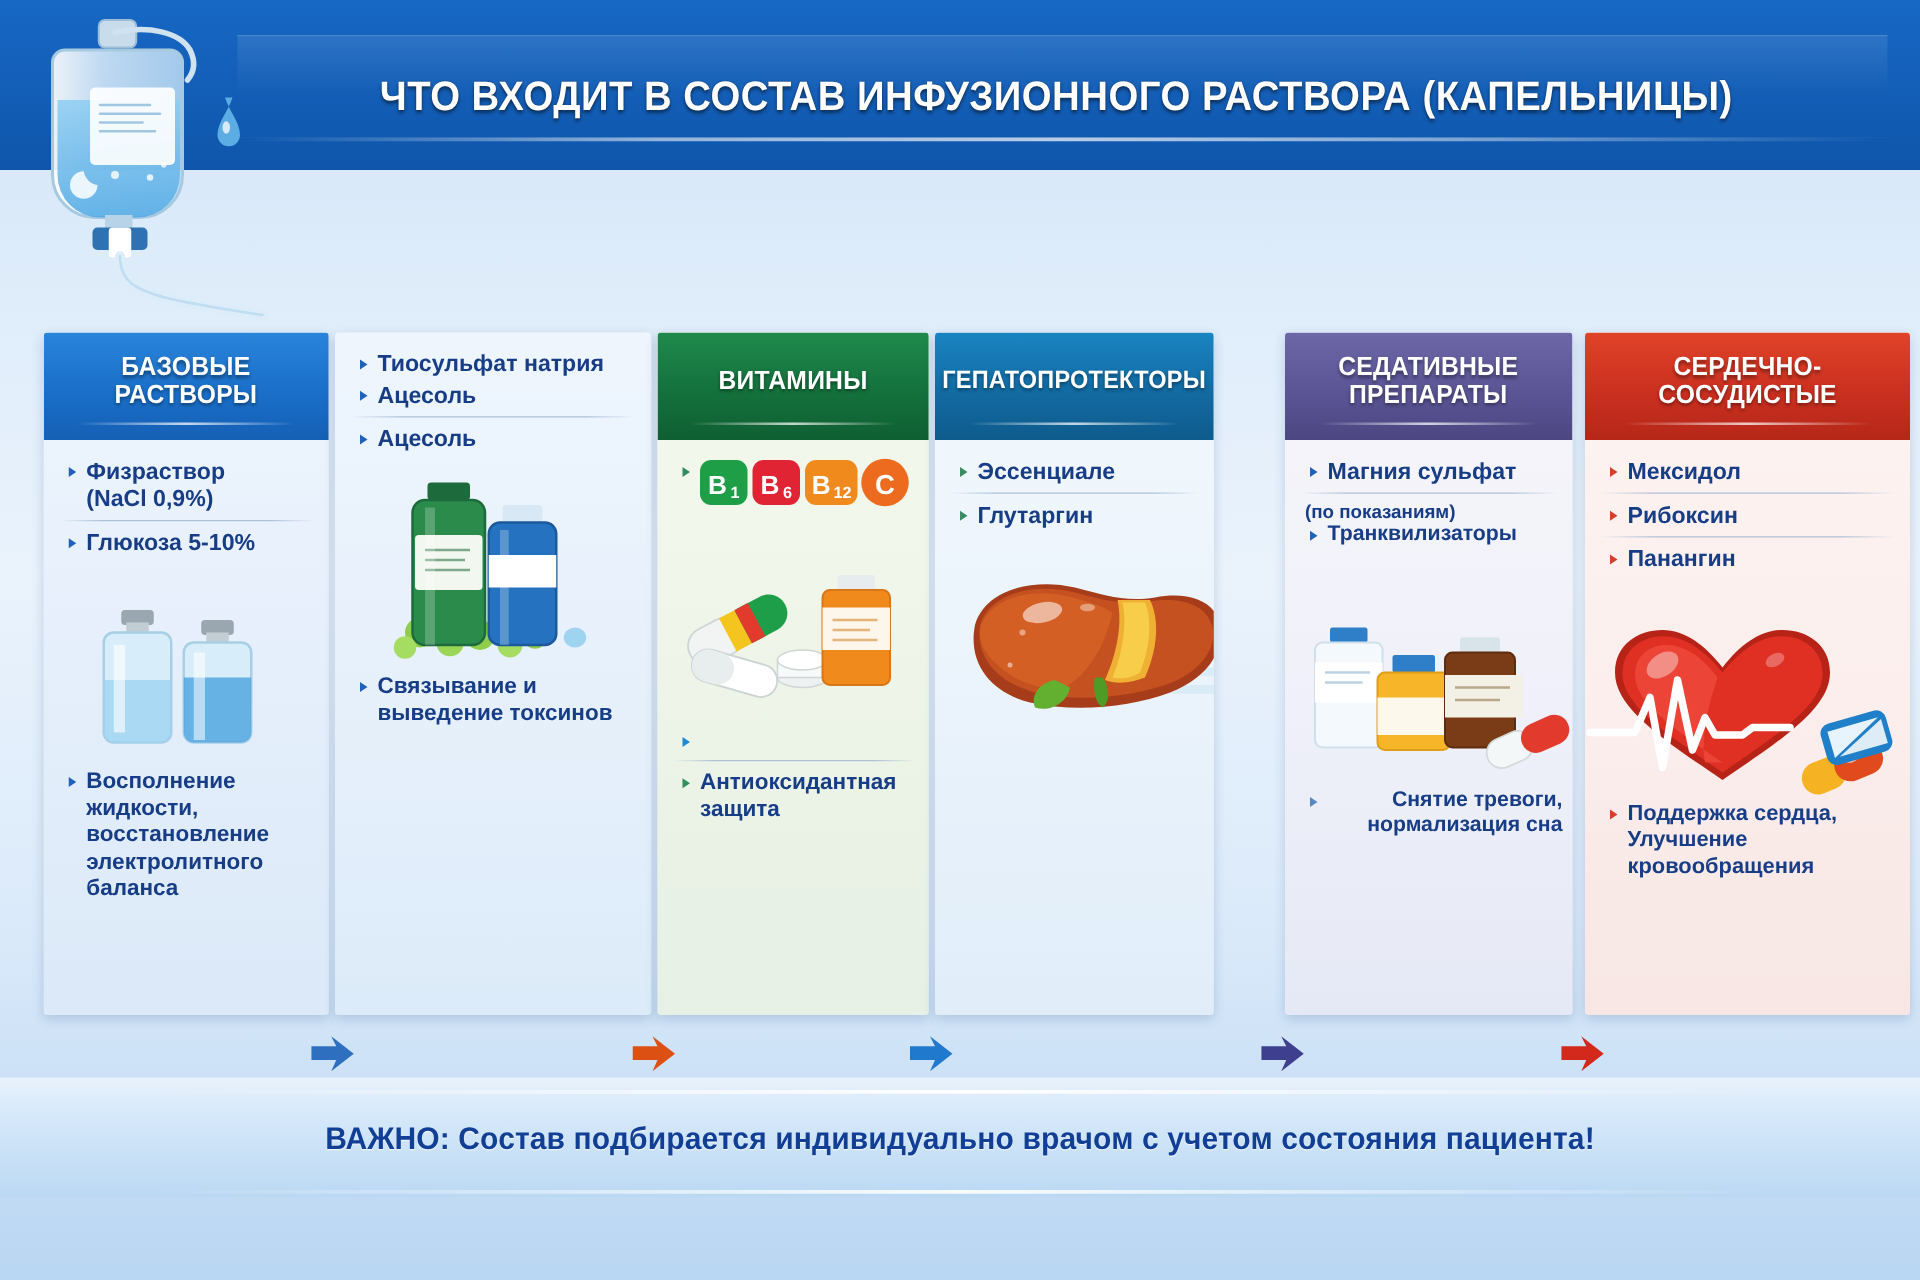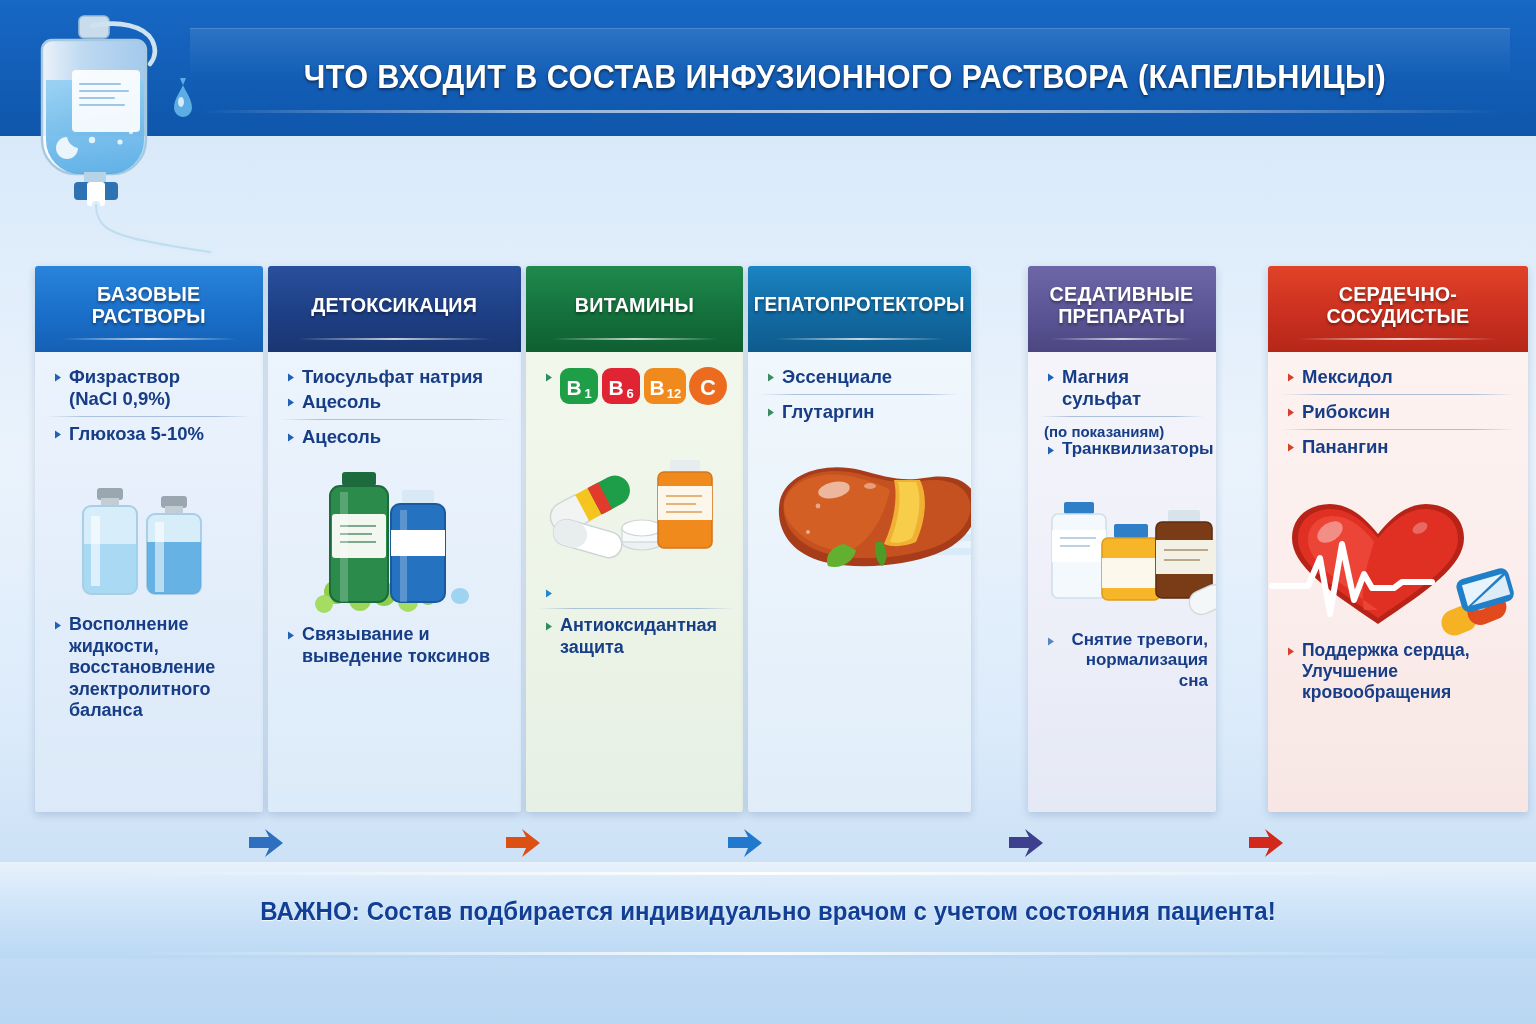--- a/index.html
+++ b/index.html
@@ -199,23 +199,20 @@
                   <path d="M1 8.5 h9 v-4 l6 4 -6 4 v-4 z" fill="#1f62b8"></path>
                 </svg>
             </span>
             <span class="txt">Восполнение жидкости, восстановление электролитного баланса</span>
           </div>
         </div>
       </div>
     </div>
 
     <div class="col" style="left:255px; width:253px; background:linear-gradient(180deg,#eef5fd 0%,#e6f0fb 55%,#dcebf9 100%);">
-      <div class="col-head" style="background:linear-gradient(180deg,#2a4f9c 0%,#1e3f85 55%,#1a3672 100%);">
-        <div class="ht">ДЕТОКСИКАЦИЯ</div>
-      </div>
       <div class="col-body">
         <div class="item">
           <span class="bullet">
             <svg width="17" height="17" viewBox="0 0 17 17">
                 <path d="M1 8.5 h9 v-4 l6 4 -6 4 v-4 z" fill="#1f62b8"></path>
               </svg>
           </span>
           <span class="txt">Тиосульфат натрия</span>
         </div>
         <div class="item">
@@ -396,21 +393,21 @@
             <path d="M96 98 C 84 100, 76 110, 80 120 C 92 124, 106 116, 108 104 z" fill="#63b030"></path>
             <path d="M128 96 C 126 106, 128 116, 134 120 C 140 116, 140 104, 134 96 z" fill="#4e9c27"></path>
             <circle cx="60" cy="86" r="2" fill="#ffffff" opacity="0.5"></circle>
             <circle cx="70" cy="60" r="2.4" fill="#ffffff" opacity="0.45"></circle>
           </svg>
         </div>
 
       </div>
     </div>
 
-    <div class="col" style="left:1015px; width:188px; background:linear-gradient(180deg,#f7f6fb 0%,#eff0f9 55%,#e5e9f5 100%);">
+    <div class="col" style="left:1015px; width:230px; background:linear-gradient(180deg,#f7f6fb 0%,#eff0f9 55%,#e5e9f5 100%);">
       <div class="col-head" style="background:linear-gradient(180deg,#6d67a8 0%,#5b5596 55%,#4c4781 100%);">
         <div class="ht">СЕДАТИВНЫЕ<br>ПРЕПАРАТЫ</div>
       </div>
       <div class="col-body">
         <div class="item">
           <span class="bullet">
             <svg width="17" height="17" viewBox="0 0 17 17">
                 <path d="M1 8.5 h9 v-4 l6 4 -6 4 v-4 z" fill="#1f62b8"></path>
               </svg>
           </span>

